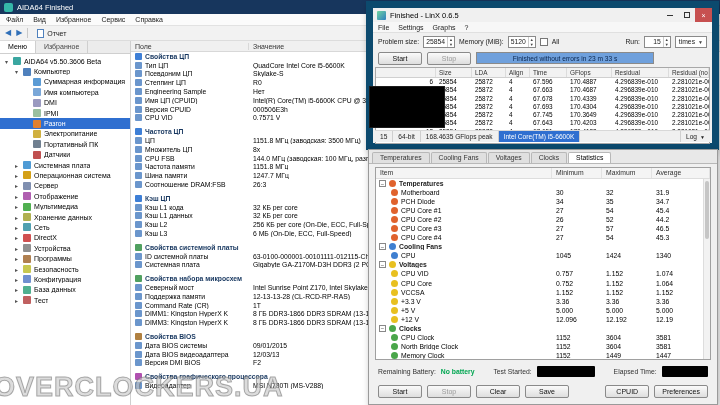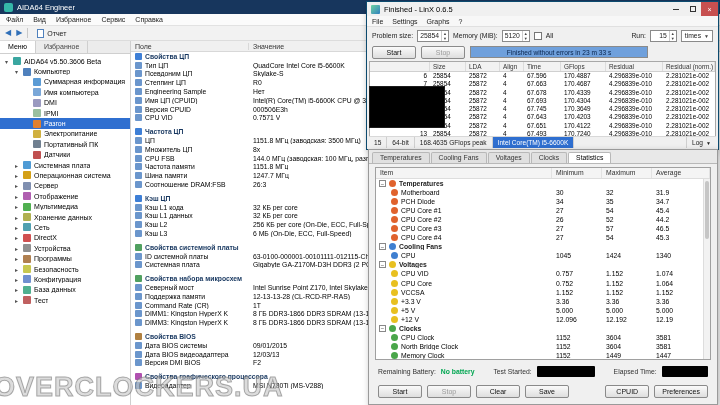--- a/index.html
+++ b/index.html
@@ -44,21 +44,21 @@
   .prop-row.section .pr-field{width:auto;font-weight:bold;color:#16365f;}
   .prop-blank{height:5px;}
 
   
   .watermark{position:absolute;left:-6px;top:372px;z-index:2;font-size:27px;font-weight:bold;letter-spacing:1px;
     color:rgba(255,255,255,0.35);-webkit-text-stroke:1px rgba(110,110,110,0.55);
     text-shadow:0 0 1px rgba(120,120,120,0.4);white-space:nowrap;}
 
   
   .linx{position:absolute;left:366px;top:1px;width:353px;height:149px;background:#f0f0f0;
-    border:1px solid #0c4a6e;box-shadow:2px 3px 7px rgba(0,0,0,.35);z-index:3;}
+    border:7px solid #0c4a6e;box-shadow:2px 3px 7px rgba(0,0,0,.35);z-index:3;}
   .linx-titlebar{height:14px;display:flex;align-items:center;gap:4px;padding-left:4px;background:#f0f0f0;}
   .linx-appicon{width:9px;height:9px;border-radius:1px;flex:0 0 auto;
     background:linear-gradient(135deg,#6fd4a0,#2f7fc0);}
   .linx-title{font-size:7.5px;color:#000;flex:1;overflow:hidden;white-space:nowrap;}
   .cap-btns{display:flex;height:14px;flex:0 0 auto;}
   .cap{width:17px;display:flex;align-items:center;justify-content:center;}
   .cap-min-glyph{width:6px;height:1px;background:#333;}
   .cap-max-glyph{width:6px;height:6px;border:1px solid #333;}
   .cap.close{background:var(--close,#c75050);color:#fff;font-size:7px;}
   .linx-menubar{height:11px;display:flex;gap:9px;align-items:center;padding-left:5px;font-size:7px;
@@ -128,21 +128,21 @@
   .spacer{flex:1;}
 </style>
 </head>
 <body>
 
 <div id="screen">
 
   <div class="aida">
     <div class="aida-titlebar">
       <span class="aida-appicon"></span>
-      <span class="aida-title">AIDA64 Engineer</span>
+      <span class="aida-title">AIDA64 Finished</span>
     </div>
     <div class="aida-menubar" id="aida-menubar">
         <span class="menu-item">Файл</span>
         <span class="menu-item">Вид</span>
         <span class="menu-item">Избранное</span>
         <span class="menu-item">Сервис</span>
         <span class="menu-item">Справка</span>
       </div>
     <div class="aida-toolbar">
       <span class="tb-arrow">◀</span>

